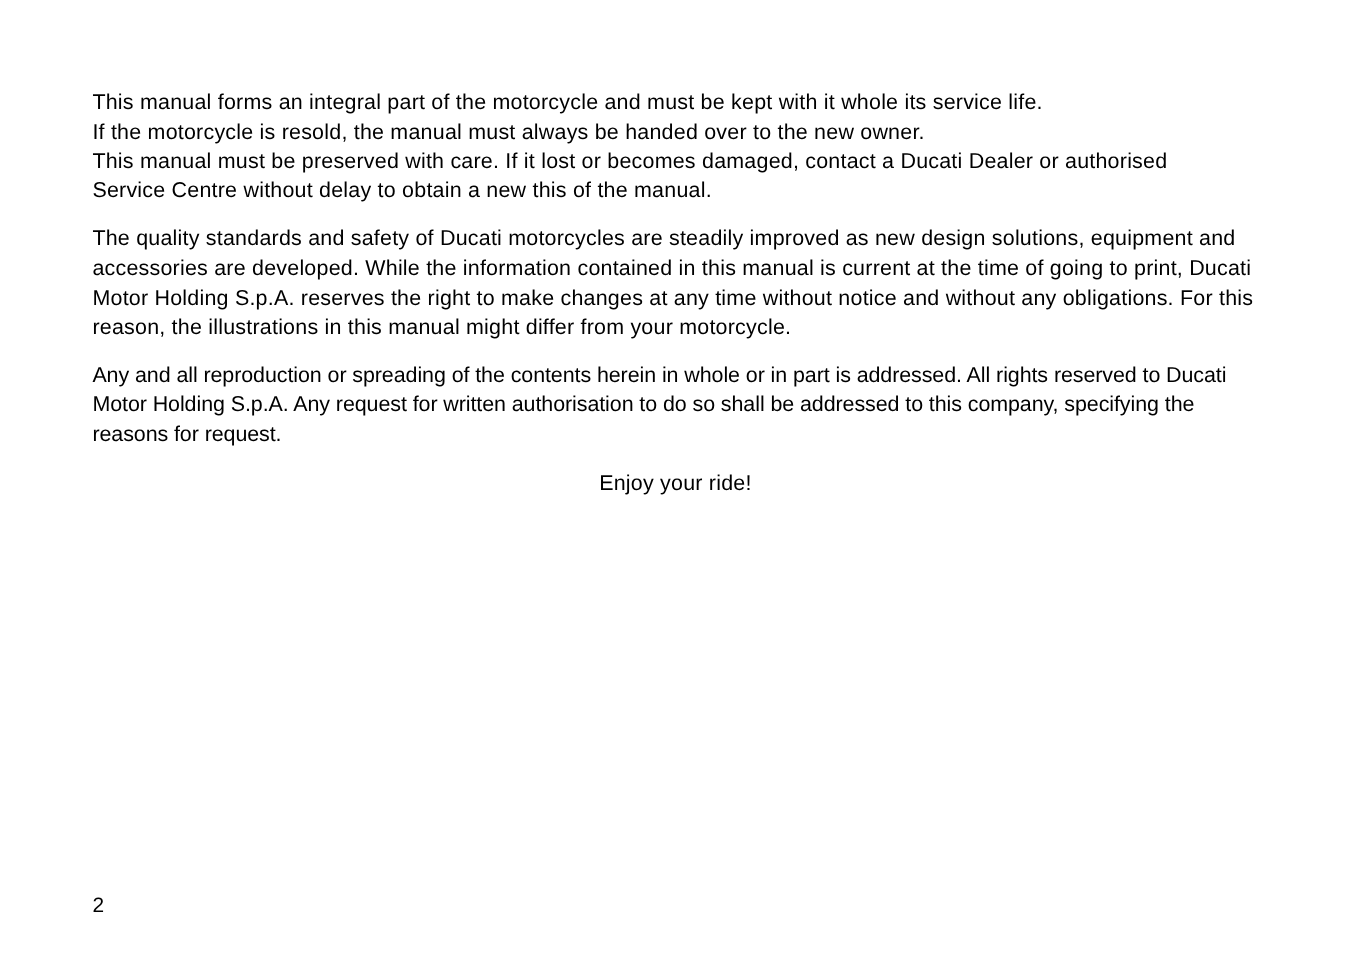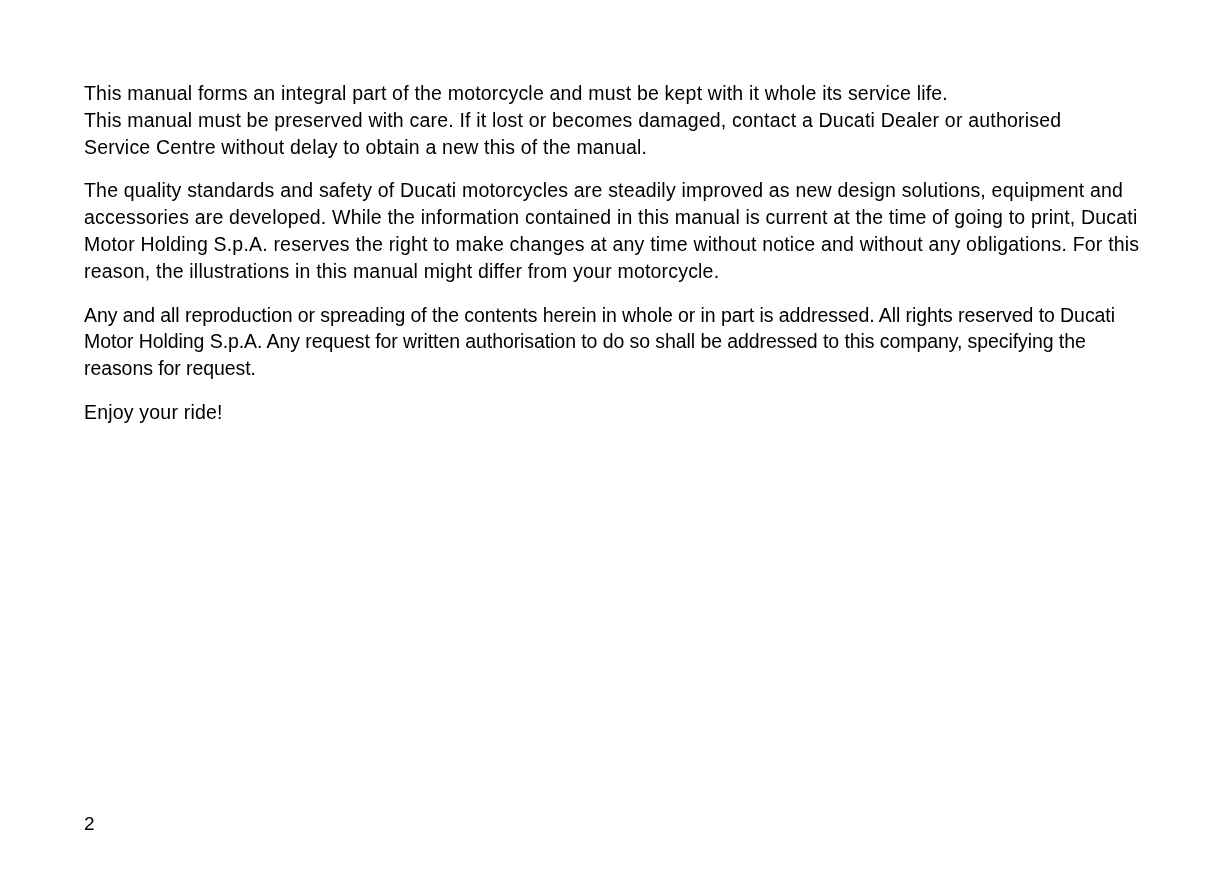--- a/index.html
+++ b/index.html
@@ -35,20 +35,21 @@
     line-height: 26.8px;
     color: #000000;
     text-align: left;
     letter-spacing: 0.01em;
   }
   p.para.tight {
     letter-spacing: -0.004em;
   }
   p.para:last-child {
     margin-bottom: 0;
+    text-align: center;
   }
   .para-lines span {
     display: block;
   }
   .page-number {
     position: absolute;
     left: 84px;
     top: 812px;
     font-size: 19px;
     line-height: 24px;
@@ -56,20 +57,21 @@
   }
 </style>
 </head>
 <body>
 
 <div class="page">
   <div class="content">
 
     <p class="para para-lines">
       <span>This manual forms an integral part of the motorcycle and must be kept with it whole its service life.</span>
+      <span>If the motorcycle is resold, the manual must always be handed over to the new owner.</span>
       <span class="tight">This manual must be preserved with care. If it lost or becomes damaged, contact a Ducati Dealer or authorised</span>
       <span>Service Centre without delay to obtain a new this of the manual.</span>
     </p>
 
     <p class="para">The quality standards and safety of Ducati motorcycles are steadily improved as new design solutions, equipment and accessories are developed. While the information contained in this manual is current at the time of going to print, Ducati Motor Holding S.p.A. reserves the right to make changes at any time without notice and without any obligations. For this reason, the illustrations in this manual might differ from your motorcycle.</p>
 
     <p class="para tight">Any and all reproduction or spreading of the contents herein in whole or in part is addressed. All rights reserved to Ducati Motor Holding S.p.A. Any request for written authorisation to do so shall be addressed to this company, specifying the reasons for request.</p>
 
     <p class="para">Enjoy your ride!</p>
 

